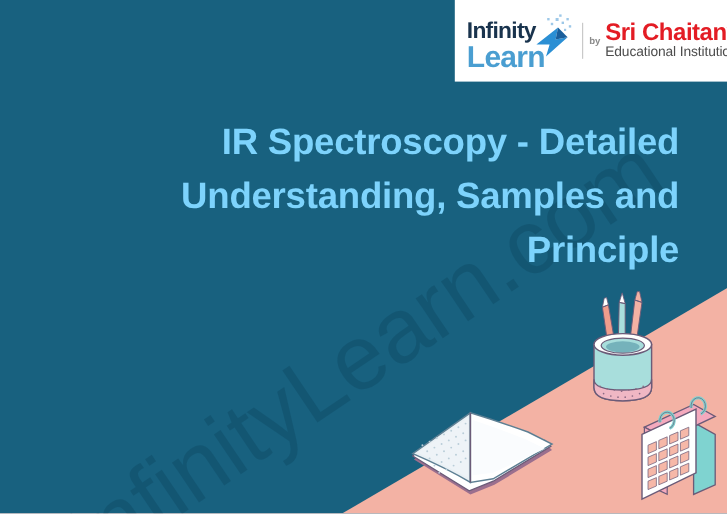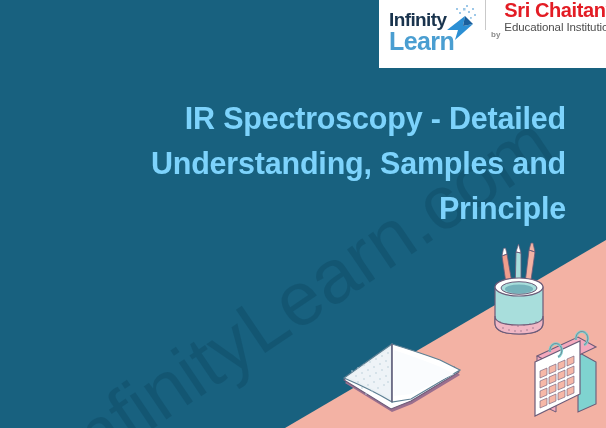--- a/index.html
+++ b/index.html
@@ -49,21 +49,21 @@
   
   #logo-box {
     position: absolute;
     left: 379px;
     top: 0;
     width: 227px;
     height: 68px;
     background: #ffffff;
     z-index: 6;
     display: flex;
-    align-items: flex-start;
+    align-items: center;
     padding-left: 8px;
   }
 
   .logo-left {
     position: relative;
     width: 96px;
     height: 54px;
     flex: 0 0 auto;
   }
   .logo-infinity {

